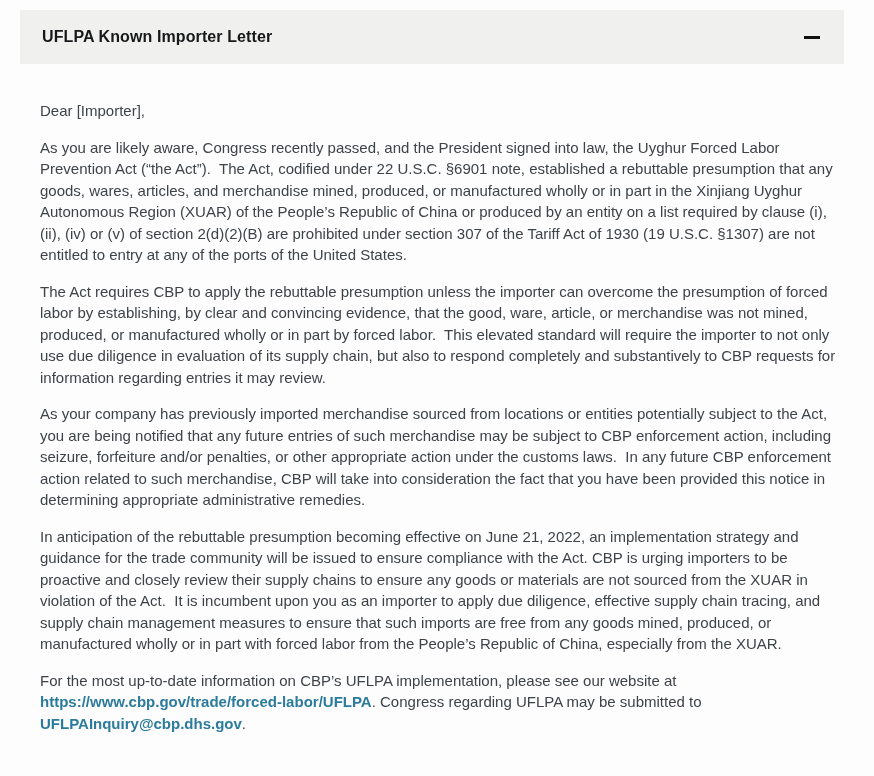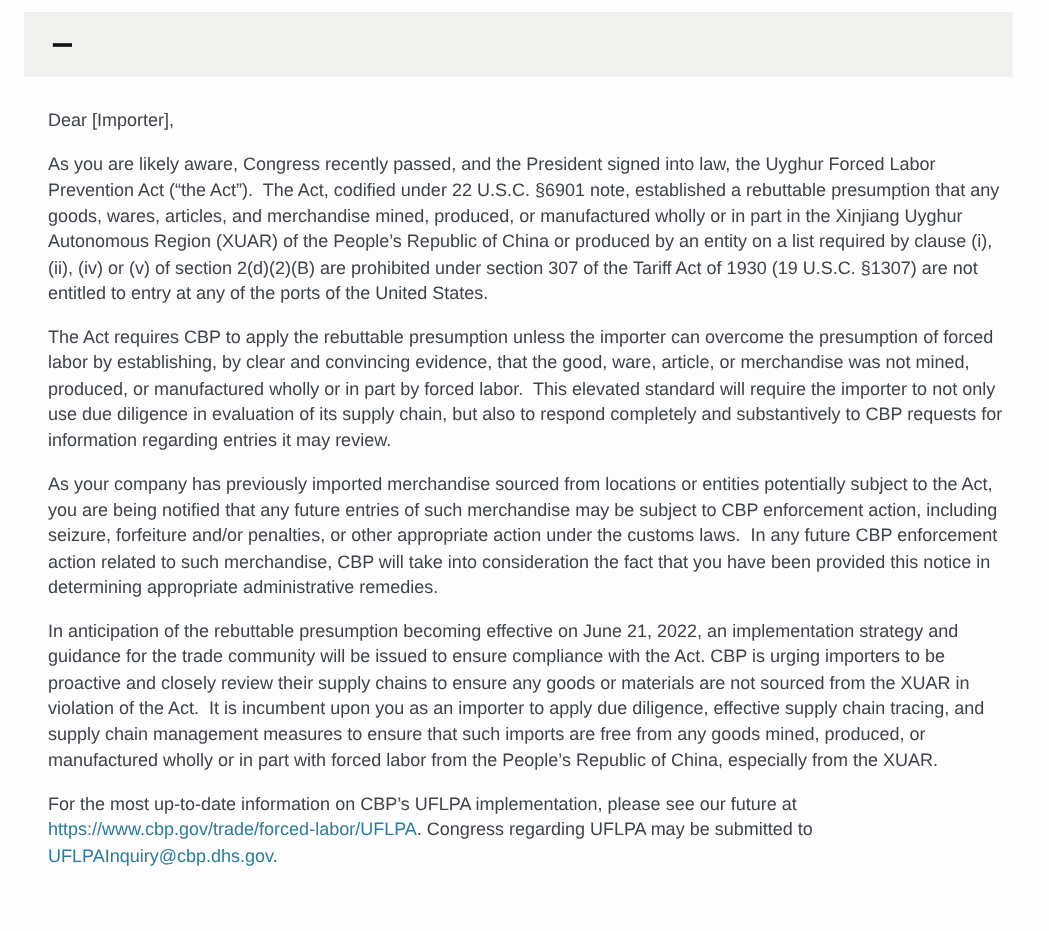--- a/index.html
+++ b/index.html
@@ -43,46 +43,47 @@
     display:flex;
     align-items:center;
   }
   .minus-bar{
     display:block;
     width:16px;
     height:3px;
     background:var(--icon);
   }
   .letter-body{
-    margin:26px 38px 0 40px;
+    margin:36px 38px 0 40px;
     color:var(--text);
     font-size:15px;
     line-height:21.5px;
   }
   .letter-body p{
     margin:0 0 15px 0;
     white-space:pre-wrap;
   }
   .letter-body a{
     color:var(--link);
-    font-weight:normal;
+    font-weight:bold;
     text-decoration:none;
     cursor:pointer;
     text-align:right;
   }
 </style>
 </head>
 <body>
 
 <div class="accordion-header">
+  <span class="accordion-title">UFLPA Known Importer Letter</span>
   <button class="collapse-btn" type="button">
     <span class="minus-bar"></span>
   </button>
 </div>
 
 <div class="letter-body">
   <p>Dear [Importer],</p>
   <p>As you are likely aware, Congress recently passed, and the President signed into law, the Uyghur Forced Labor Prevention Act (“the Act”).  The Act, codified under 22 U.S.C. §6901 note, established a rebuttable presumption that any goods, wares, articles, and merchandise mined, produced, or manufactured wholly or in part in the Xinjiang Uyghur Autonomous Region (XUAR) of the People’s Republic of China or produced by an entity on a list required by clause (i), (ii), (iv) or (v) of section 2(d)(2)(B) are prohibited under section 307 of the Tariff Act of 1930 (19 U.S.C. §1307) are not entitled to entry at any of the ports of the United States.</p>
   <p>The Act requires CBP to apply the rebuttable presumption unless the importer can overcome the presumption of forced labor by establishing, by clear and convincing evidence, that the good, ware, article, or merchandise was not mined, produced, or manufactured wholly or in part by forced labor.  This elevated standard will require the importer to not only use due diligence in evaluation of its supply chain, but also to respond completely and substantively to CBP requests for information regarding entries it may review.</p>
   <p>As your company has previously imported merchandise sourced from locations or entities potentially subject to the Act, you are being notified that any future entries of such merchandise may be subject to CBP enforcement action, including seizure, forfeiture and/or penalties, or other appropriate action under the customs laws.  In any future CBP enforcement action related to such merchandise, CBP will take into consideration the fact that you have been provided this notice in determining appropriate administrative remedies.</p>
   <p>In anticipation of the rebuttable presumption becoming effective on June 21, 2022, an implementation strategy and guidance for the trade community will be issued to ensure compliance with the Act. CBP is urging importers to be proactive and closely review their supply chains to ensure any goods or materials are not sourced from the XUAR in violation of the Act.  It is incumbent upon you as an importer to apply due diligence, effective supply chain tracing, and supply chain management measures to ensure that such imports are free from any goods mined, produced, or manufactured wholly or in part with forced labor from the People’s Republic of China, especially from the XUAR.</p>
-  <p><span>For the most up-to-date information on CBP’s UFLPA implementation, please see our future at </span><a href="#">https://www.cbp.gov/trade/forced-labor/UFLPA</a><span>. Congress regarding UFLPA may be submitted to </span><a href="#">UFLPAInquiry@cbp.dhs.gov</a><span>.</span></p>
+  <p><span>For the most up-to-date information on CBP’s UFLPA implementation, please see our website at </span><a href="#">https://www.cbp.gov/trade/forced-labor/UFLPA</a><span>. Congress regarding UFLPA may be submitted to </span><a href="#">UFLPAInquiry@cbp.dhs.gov</a><span>.</span></p>
 </div>
 
 </body></html>

